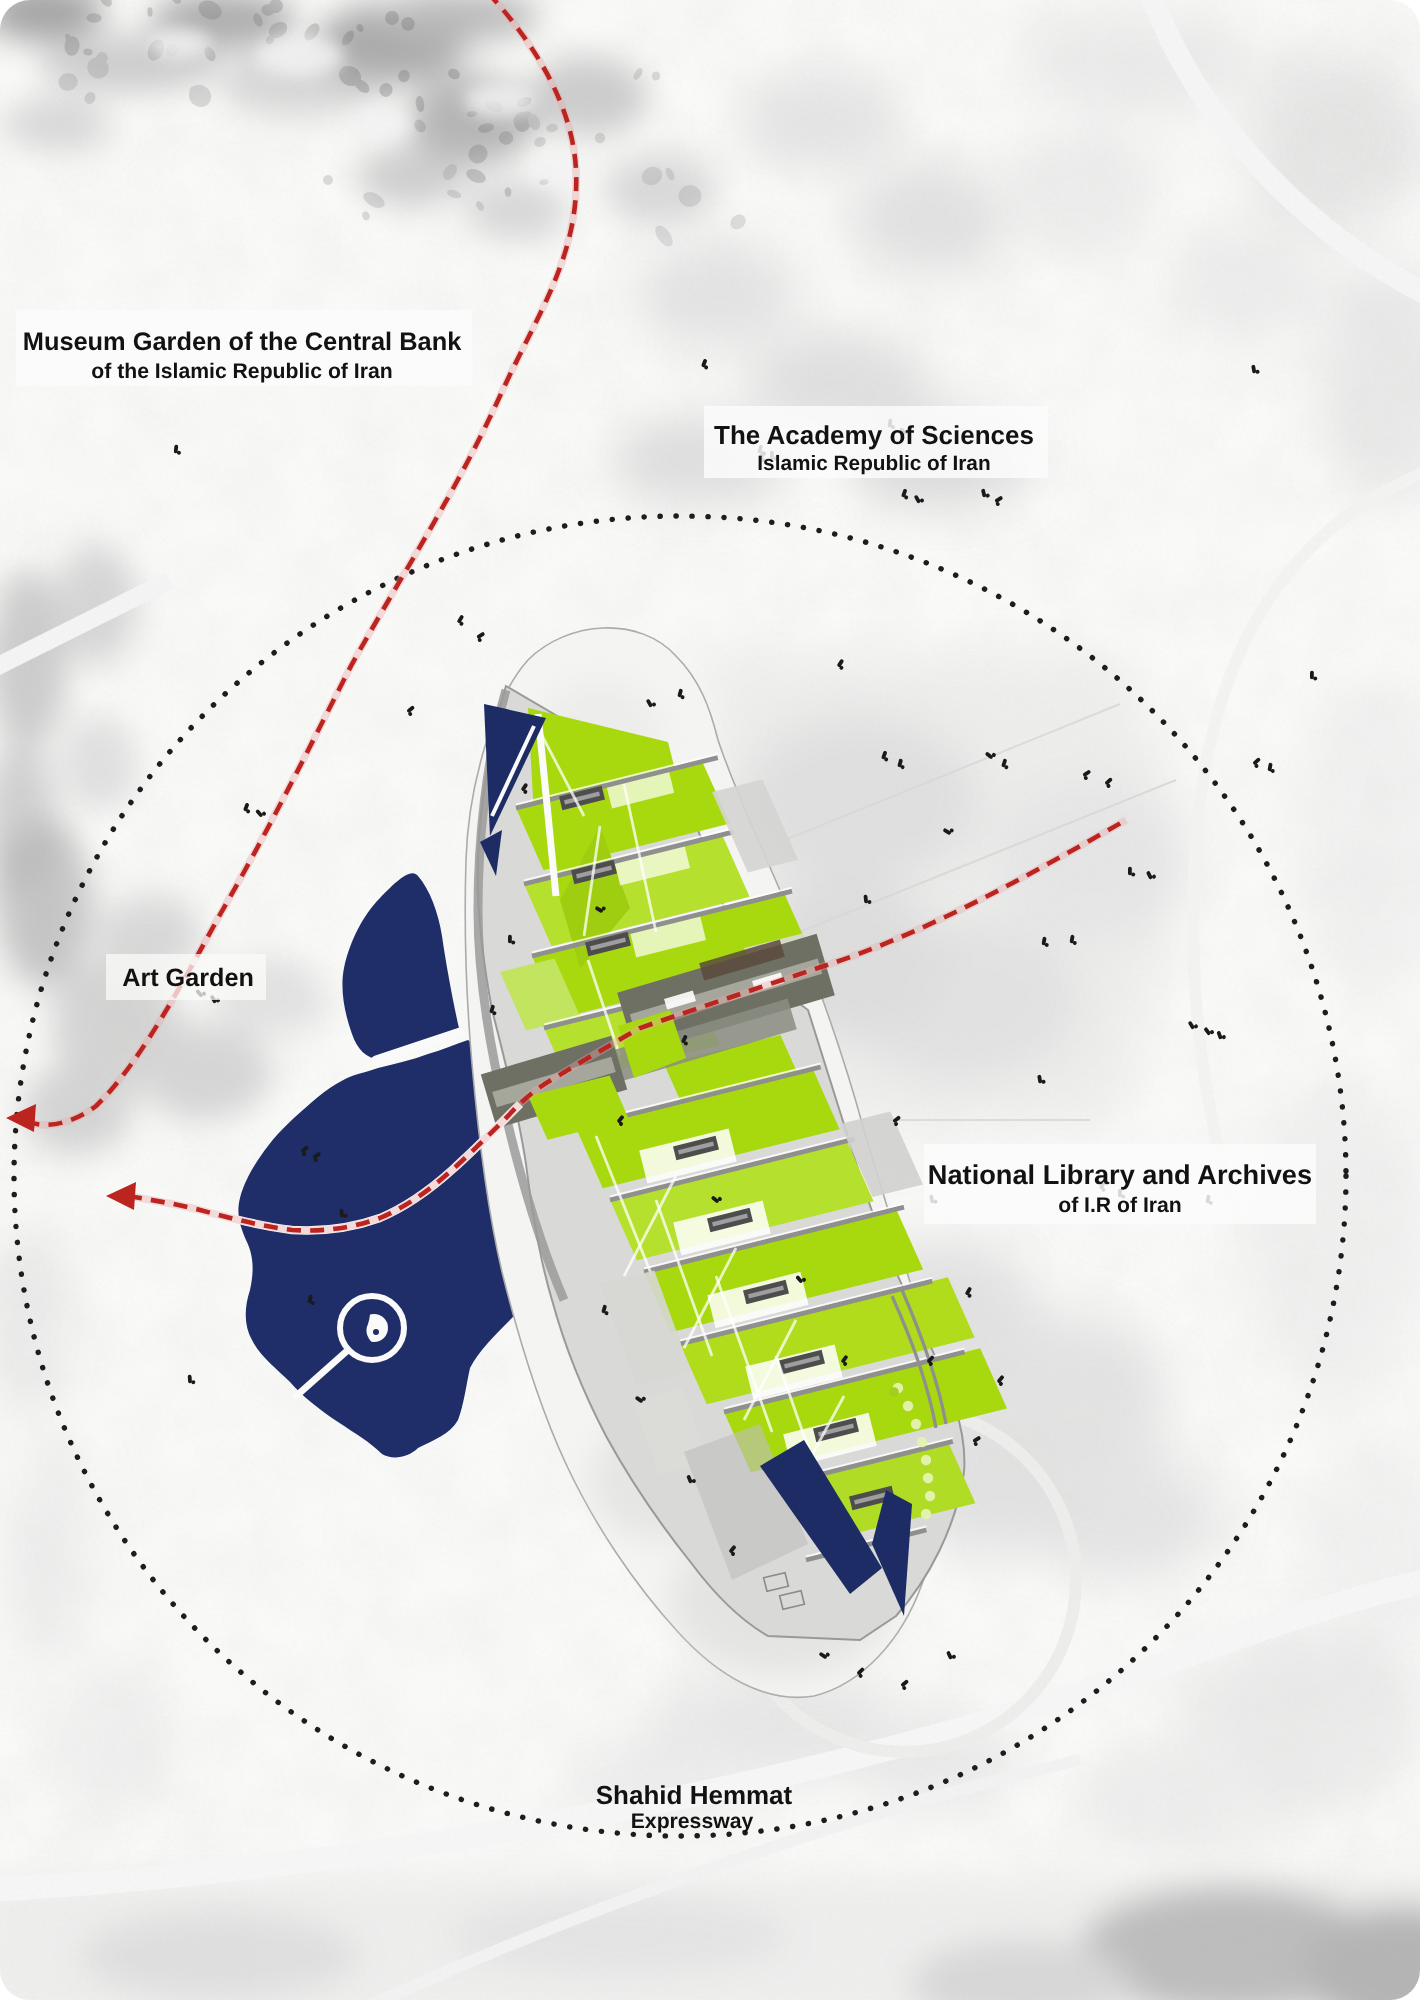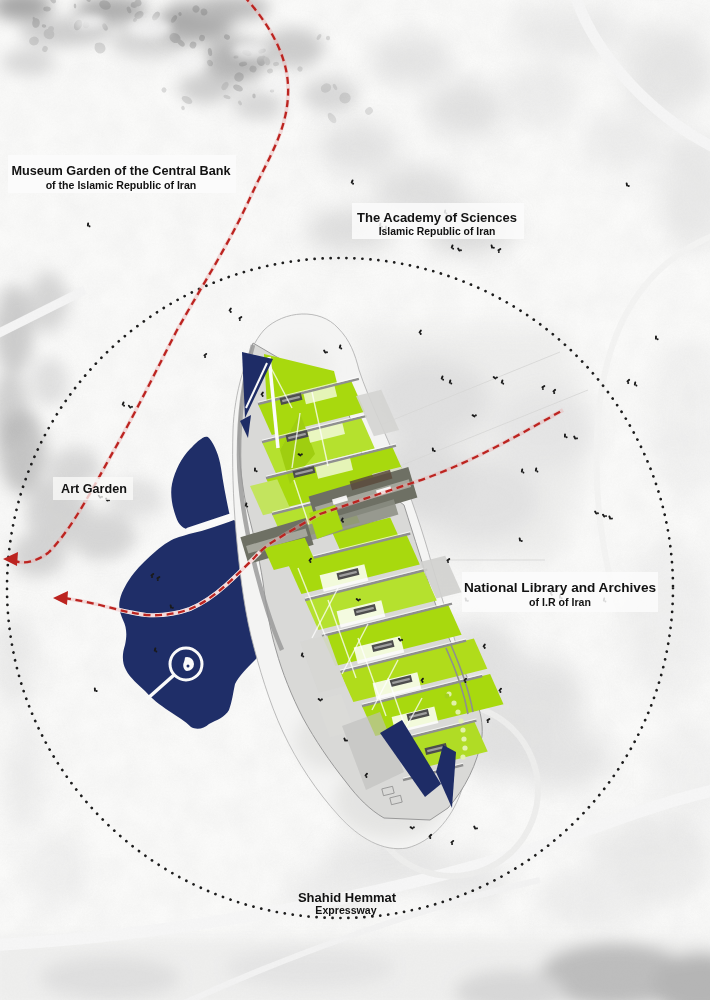--- a/index.html
+++ b/index.html
@@ -1,17 +1,17 @@
 <!DOCTYPE html>
 <html><head>
 <meta charset="utf-8">
 <style>
   html,body{margin:0;padding:0;background:#ffffff;}
   .page{position:relative;width:710px;height:1000px;overflow:hidden;
-        font-family:"Liberation Sans", sans-serif;}
+        font-family:"Liberation Sans", sans-serif;border-radius:15px;}
   svg{display:block;}
 </style>
 </head>
 <body>
 <div class="page">
 <svg width="710" height="1000" viewBox="0 0 710 1000" xmlns="http://www.w3.org/2000/svg">
 <defs>
   <filter id="b4" x="-60%" y="-60%" width="220%" height="220%">
           <feGaussianBlur stdDeviation="4"></feGaussianBlur>
         </filter>

